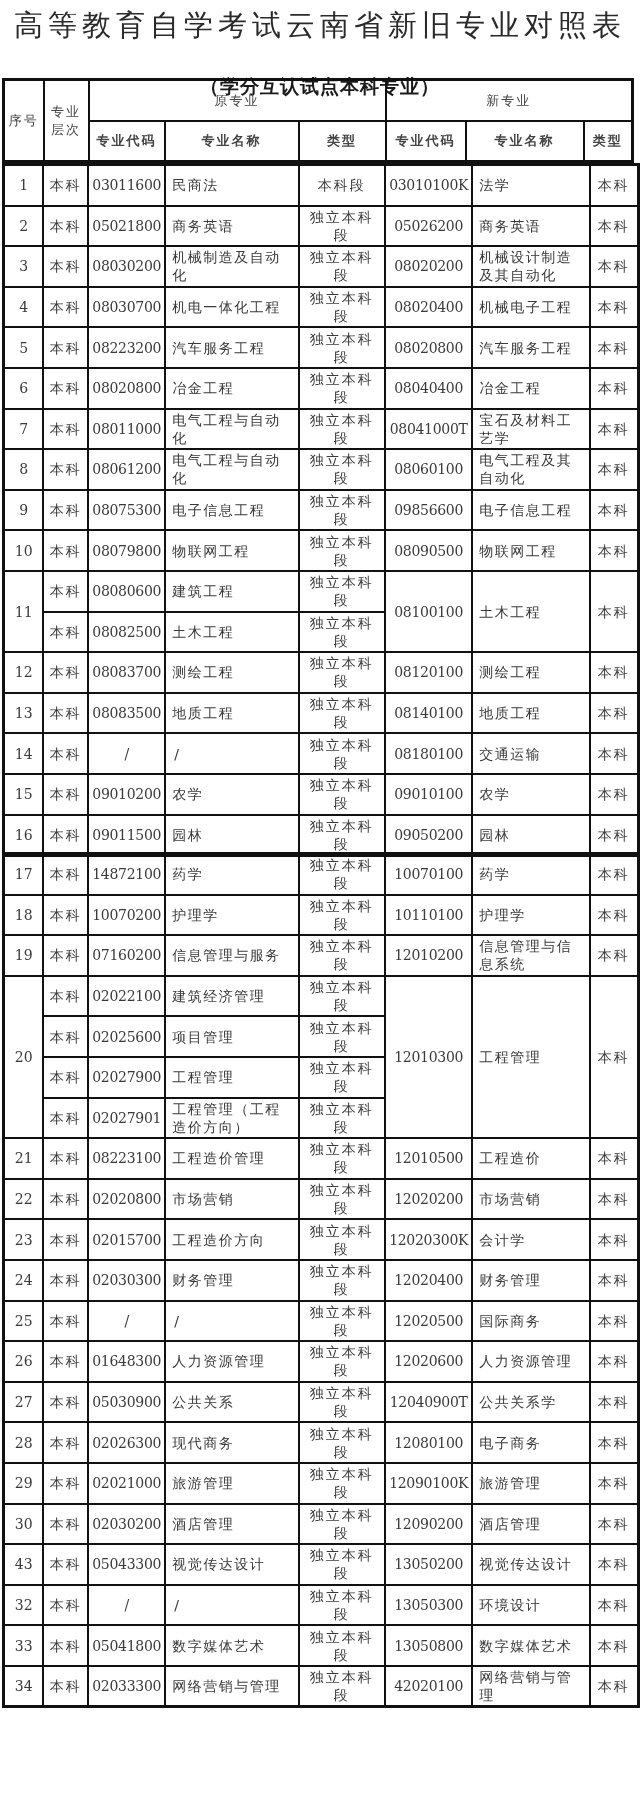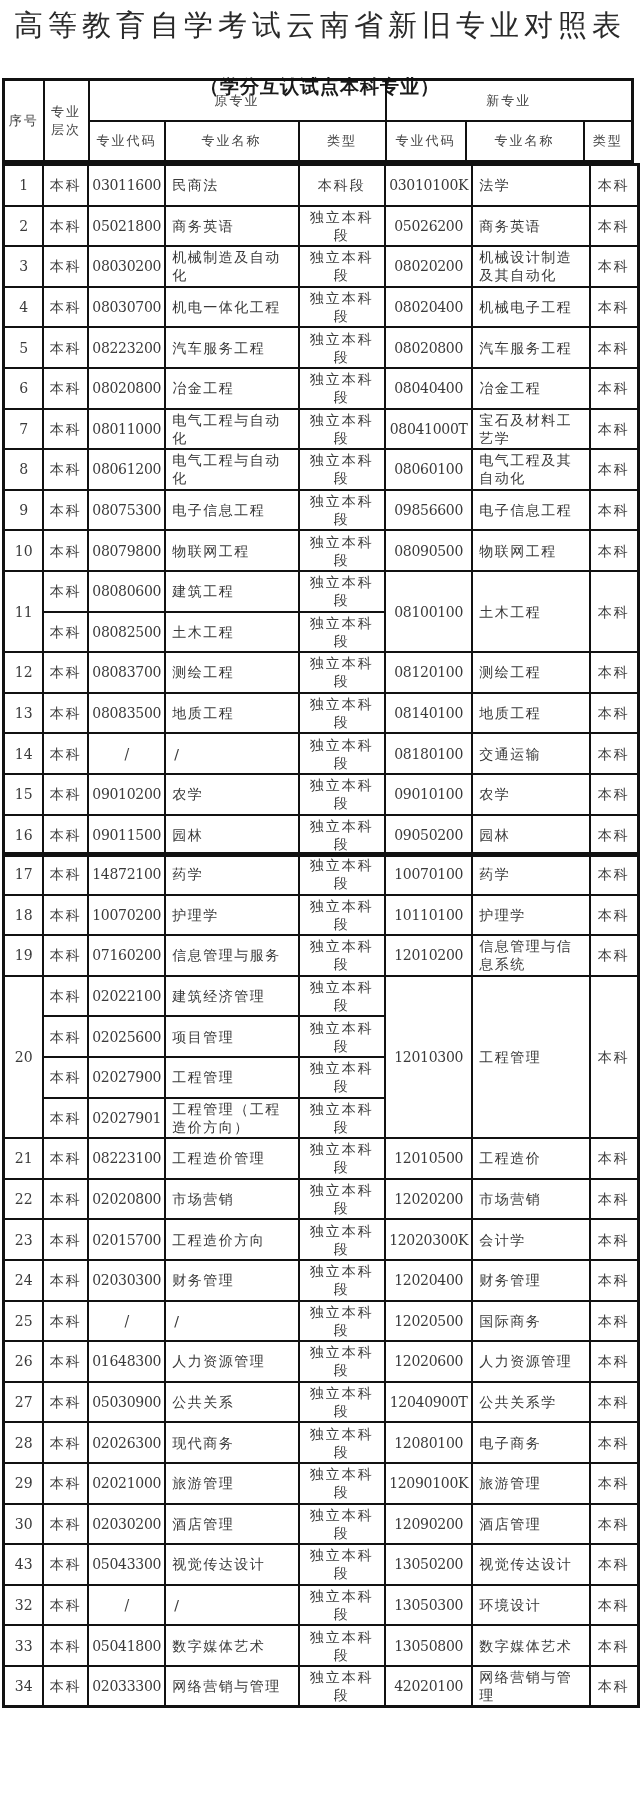--- a/index.html
+++ b/index.html
@@ -31,21 +31,21 @@
   table.grid td.code { font-family: "DejaVu Serif", "Liberation Serif", serif; font-size: 14px; letter-spacing: -0.3px; }
   table.grid td.name { text-align: left; padding-left: 6px; letter-spacing: 1.5px; }
   table.grid td.lvl, table.grid td.typ { letter-spacing: 2px; }
   table.grid td.num { font-family: "DejaVu Serif", "Liberation Serif", serif; }
   table.grid td.hdr { font-size: 13px; letter-spacing: 2px; color: #444; }
   #tbl-head { top: 78px; }
   #tbl-top { top: 163px; }
   #tbl-bottom { top: 852px; }
   tr.r td { height: 38.6px; }
   tr.h1 td { height: 39px; }
-  tr.h2 td { height: 38px; }
+  tr.h2 td { height: 38px; font-weight: bold; }
 </style>
 </head>
 <body>
 
 <div class="title">高等教育自学考试云南省新旧专业对照表</div>
 <div class="subtitle">（学分互认试点本科专业）</div>
 
 <table class="grid" id="tbl-head">
   <colgroup>
     <col style="width:40px">

